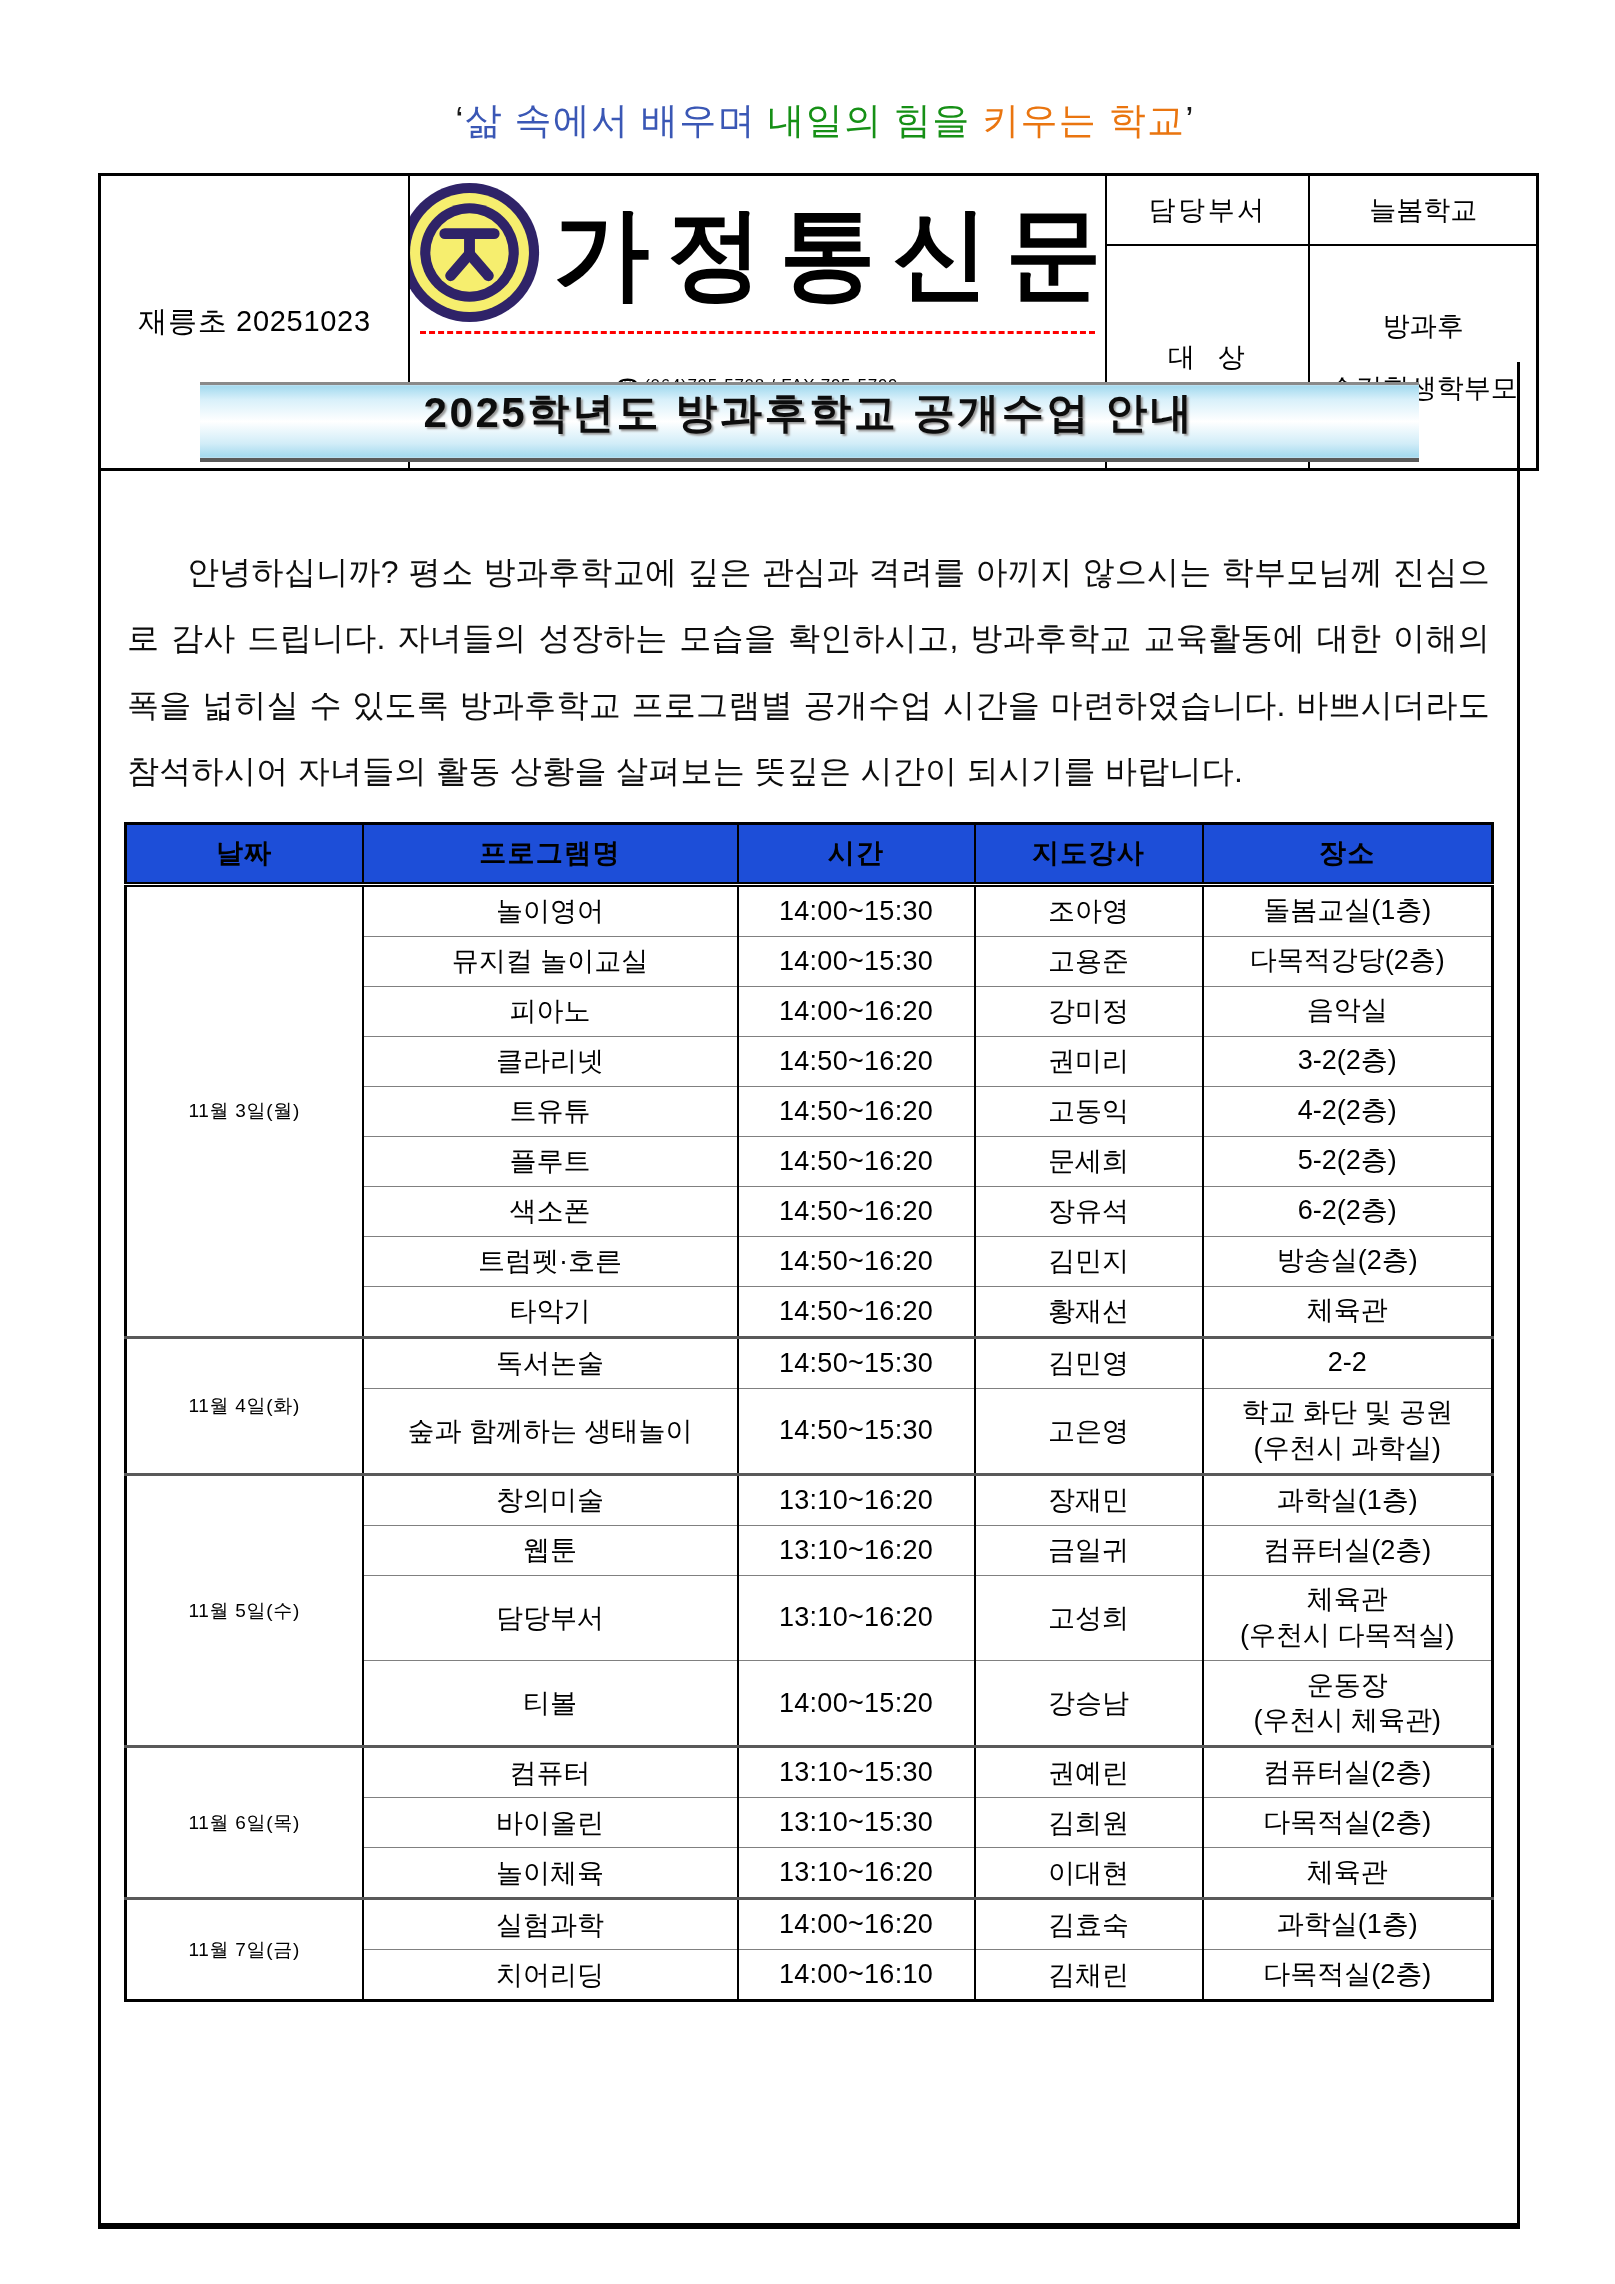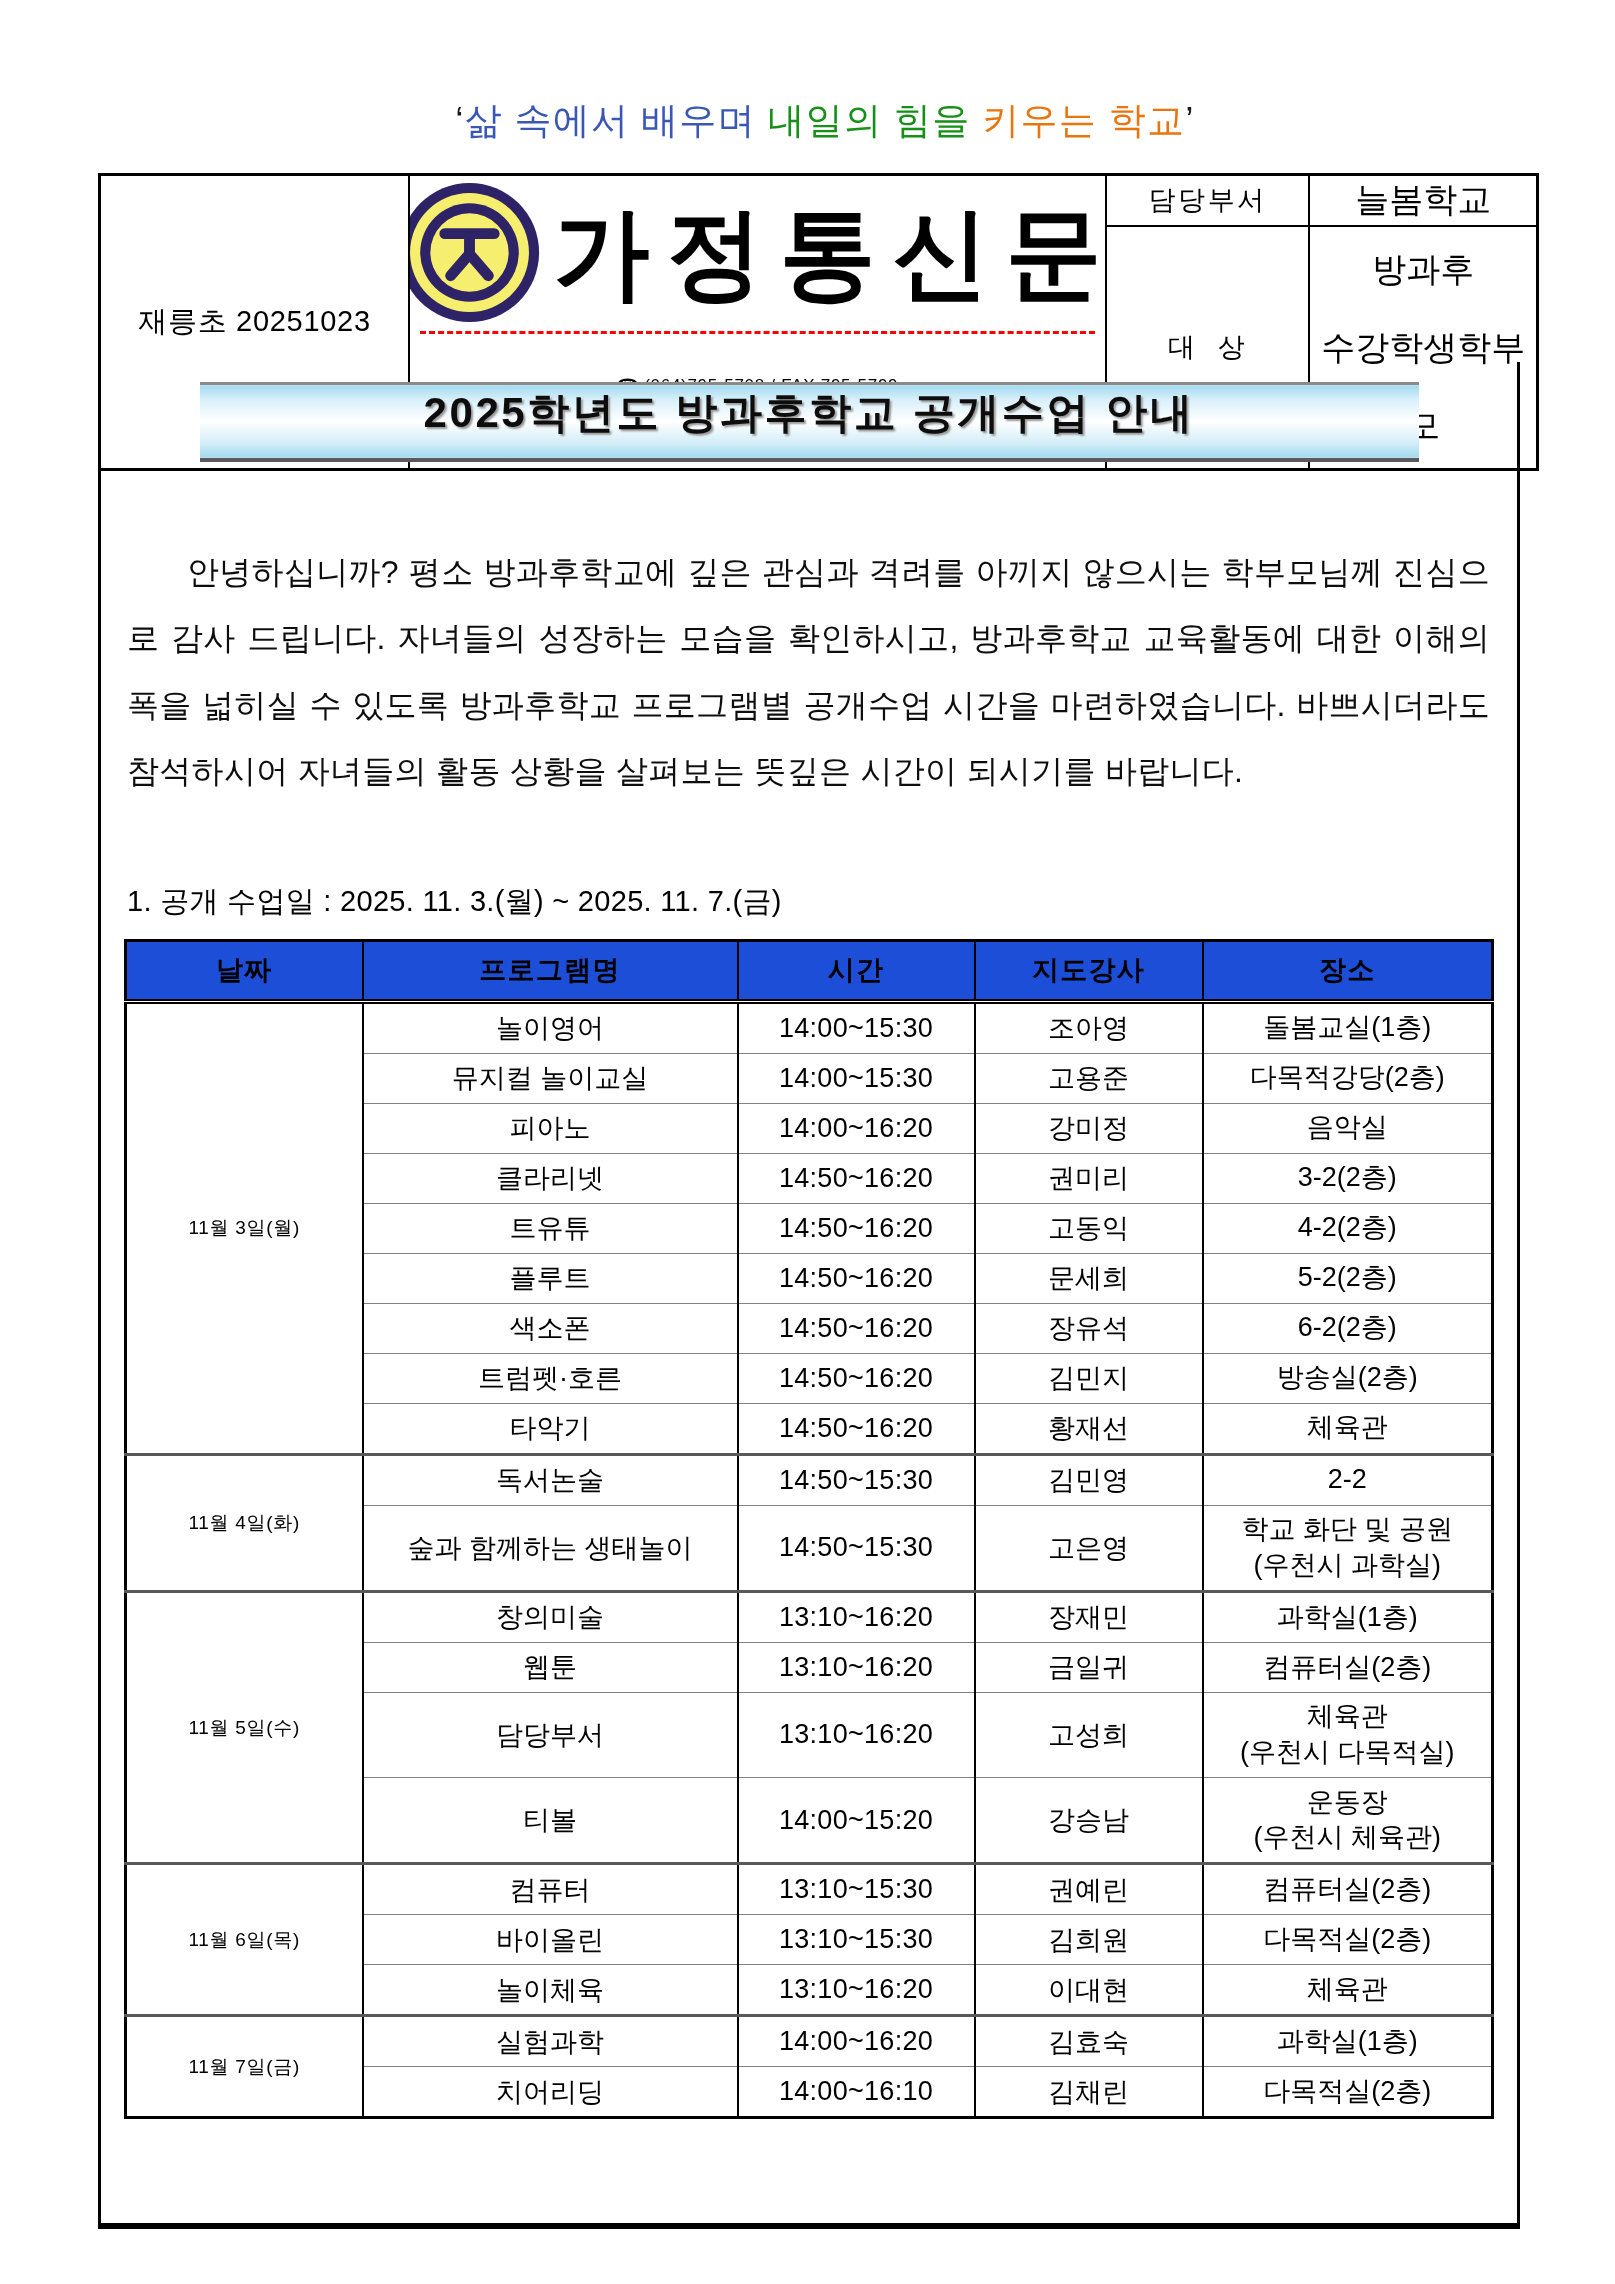--- a/index.html
+++ b/index.html
@@ -31,21 +31,21 @@
     border:3.9px solid #000;
   }
   table.header-table td{
     border:2px solid #000;
     text-align:center;vertical-align:middle;
     overflow:hidden;
   }
   td.docnum-cell{width:305px;font-size:29px;letter-spacing:0.7px;}
   td.masthead-cell{width:690px;padding:3.9px 2.6px 6.5px 2.6px;}
   td.meta-label-cell{width:199px;font-size:27px;letter-spacing:2.6px;white-space:pre;}
-  td.meta-value-cell{width:224px;font-size:34px;}
+  td.meta-value-cell{width:224px;font-size:27px;}
   .masthead-row{display:flex;align-items:center;justify-content:center;gap:11.7px;}
   .masthead-title{
     font-family:"DejaVu Serif", serif;
     font-size:96px;font-weight:bold;letter-spacing:17px;
     line-height:1.05;white-space:nowrap;
     transform:scaleY(1.05);
   }
   .logo{flex:0 0 auto;}
   .red-divider{border:none;border-top:3.3px dashed #ff0000;margin:3.9px 7.8px 6.5px 7.8px;}
   .contact-line,.site-line{font-size:17px;line-height:1.4;letter-spacing:0.7px;margin-top:40px;}
@@ -147,21 +147,20 @@
     </table>
 
   <div class="main-box">
 
     <div class="banner">
       <span class="banner-text">2025학년도 방과후학교 공개수업 안내</span>
     </div>
 
     <p class="greeting">안녕하십니까? 평소 방과후학교에 깊은 관심과 격려를 아끼지 않으시는 학부모님께 진심으로 감사 드립니다. 자녀들의 성장하는 모습을 확인하시고, 방과후학교 교육활동에 대한 이해의 폭을 넓히실 수 있도록 방과후학교 프로그램별 공개수업 시간을 마련하였습니다. 바쁘시더라도 참석하시어 자녀들의 활동 상황을 살펴보는 뜻깊은 시간이 되시기를 바랍니다.</p>
 
-    <div class="item-line">1. 공개 수업일 : 2025. 11. 3.(월) ~ 2025. 11. 7.(금)</div>
 
     <table class="schedule">
       <colgroup>
         <col style="width:237px">
           <col style="width:375px">
           <col style="width:237px">
           <col style="width:228px">
           <col style="width:290px">
       </colgroup>
       <thead>

